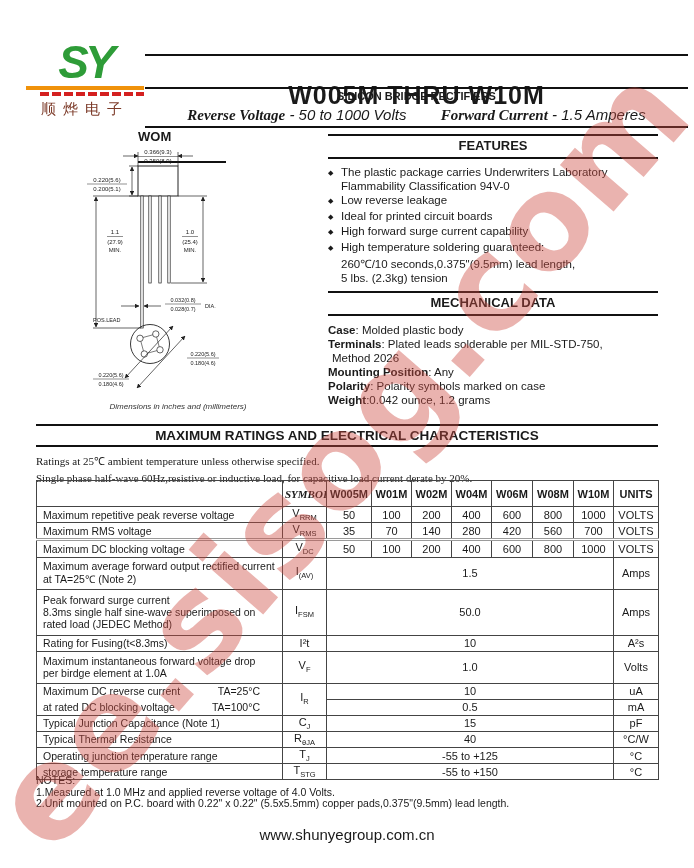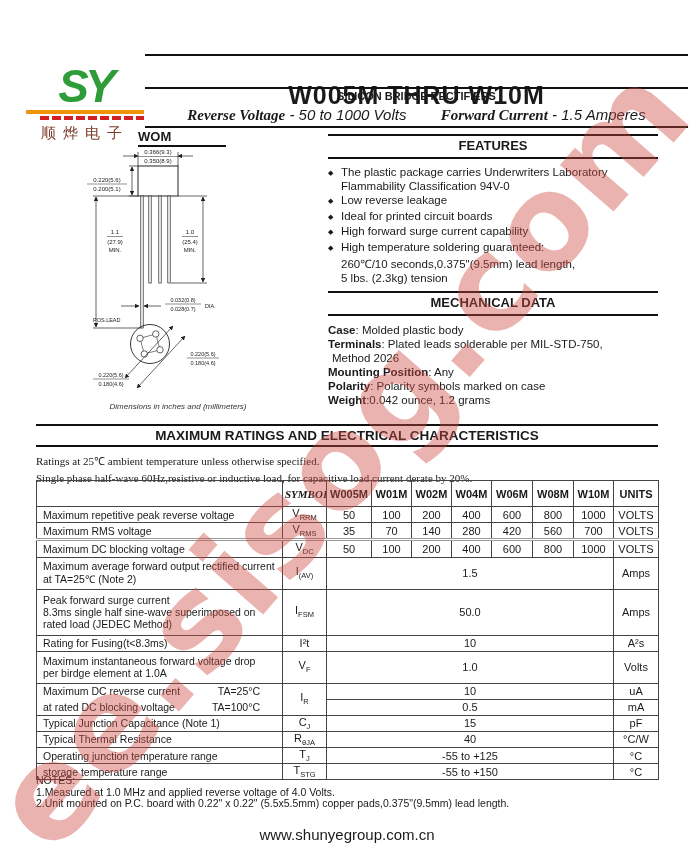--- a/index.html
+++ b/index.html
@@ -3,39 +3,39 @@
 <meta charset="utf-8">
 <style>
   html,body{margin:0;padding:0;background:#e8e8e8;}
   .page{position:relative;width:694px;height:868px;background:#fff;overflow:hidden;
         font-family:"Liberation Sans",sans-serif;color:#1a1a1a;}
   .abs{position:absolute;}
 
   
   .logo{left:26px;top:40px;width:118px;text-align:center;}
   .logo-sy{font-size:46px;line-height:44px;font-weight:bold;font-style:italic;
-           color:#2e9c38;letter-spacing:-4px;margin-top:24px;}
+           color:#2e9c38;letter-spacing:-4px;}
   .bar1{height:4px;background:#f0920a;margin-top:2px;}
   .bar2{height:4px;margin-top:2px;width:88%;margin-left:12%;
         background:repeating-linear-gradient(90deg,#d42020 0 9px,#fff 9px 12px);}
   .logo-cn{margin-top:4px;font-size:15px;font-weight:normal;color:#7c3a28;
            letter-spacing:7px;white-space:nowrap;}
 
   
   .hrule{left:145px;width:543px;border-top:2px solid #111;}
   .h-title{left:145px;top:56px;width:543px;text-align:center;font-size:25px;
            font-weight:bold;letter-spacing:1px;margin-top:25px;}
   .h-sub{left:145px;top:90px;width:543px;text-align:center;font-size:11px;font-weight:bold;}
   .h-volt{left:145px;top:106px;width:543px;text-align:center;font-size:15px;font-style:italic;}
   .h-volt .srf{font-family:"Liberation Serif",serif;font-weight:bold;}
   .h-volt .gap{display:inline-block;width:26px;}
 
   
   .wom-title{left:138px;top:129px;width:88px;font-size:13px;font-weight:bold;
-             border-bottom:2px solid #111;padding-bottom:1px;}
+             border-bottom:2px solid #111;padding-bottom:17px;}
   .draw-caption{left:88px;top:402px;width:180px;text-align:center;font-size:8px;
                 font-style:italic;color:#333;}
   svg text{font-family:"Liberation Sans",sans-serif;fill:#222;}
 
   
   .rcol{left:328px;top:134px;width:330px;}
   .sec-rule{border-top:2px solid #111;}
   .sec-title{text-align:center;font-size:13px;font-weight:bold;padding:2px 0 4px 0;}
   .feat-list{margin-top:7px;font-size:11.5px;line-height:13.5px;}
   .feat-item{display:flex;margin-top:1px;}

